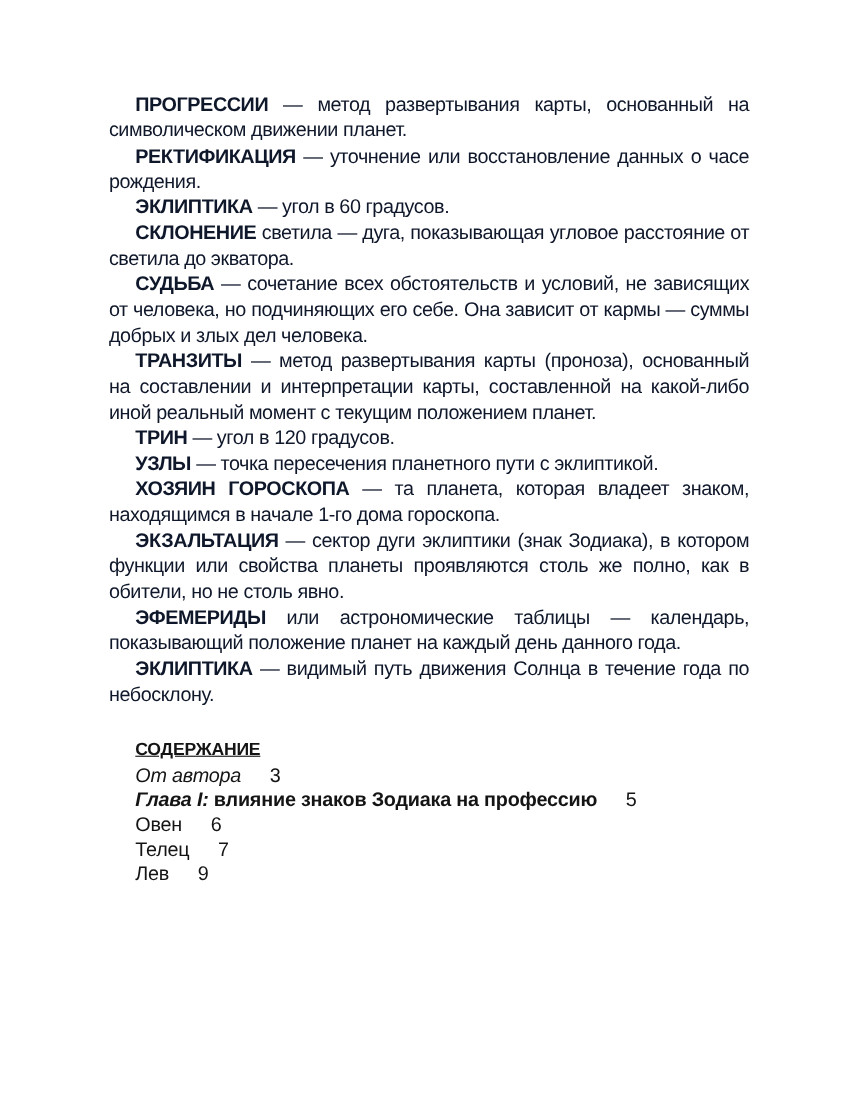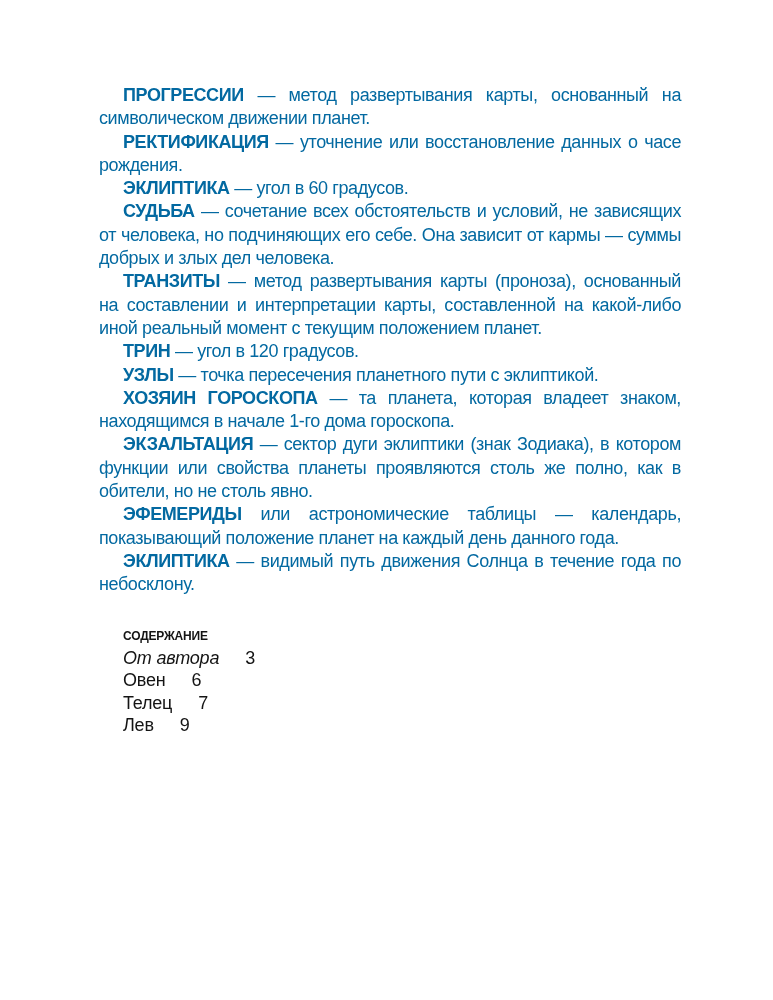--- a/index.html
+++ b/index.html
@@ -29,35 +29,36 @@
   .glossary {
     text-align: justify;
   }
   .entry {
     margin: 0;
     text-indent: 24px;
     text-align: justify;
     font-size: 18px;
     line-height: 23.3px;
     letter-spacing: -0.4px;
-    color: #0369a1;
+    color: #0f172a;
   }
   .entry .term {
     font-weight: 700;
   }
   .toc {
     margin: 28px 0 0 24px;
     font-size: 18px;
     line-height: 22.4px;
     letter-spacing: -0.2px;
   }
   .toc-heading {
     font-weight: 700;
     margin: 0;
-    font-size: 12px;
+    font-size: 16px;
+    text-decoration: underline;
   }
   .toc-row {
     white-space: nowrap;
   }
   .toc-title.italic {
     font-style: italic;
     margin-top: 12px;
   }
   .toc-title.chapter {
     font-weight: 700;
@@ -78,20 +79,21 @@
   <div class="content">
 
     <div class="glossary" id="glossary">
   <p class="entry"><b class="term">ПРОГРЕССИИ</b> <span class="def">— метод развертывания карты, основанный на символическом движении планет.</span></p>
 
 
   <p class="entry"><b class="term">РЕКТИФИКАЦИЯ</b> <span class="def">— уточнение или восстановление данных о часе рождения.</span></p>
 
   <p class="entry"><b class="term">ЭКЛИПТИКА</b> <span class="def">— угол в 60 градусов.</span></p>
 
+  <p class="entry"><b class="term">СКЛОНЕНИЕ</b> <span class="def">светила — дуга, показывающая угловое расстояние от светила до экватора.</span></p>
 
   <p class="entry"><b class="term">СУДЬБА</b> <span class="def">— сочетание всех обстоятельств и условий, не зависящих от человека, но подчиняющих его себе. Она зависит от кармы — суммы добрых и злых дел человека.</span></p>
 
   <p class="entry"><b class="term">ТРАНЗИТЫ</b> <span class="def">— метод развертывания карты (проноза), основанный на составлении и интерпретации карты, составленной на какой-либо иной реальный момент с текущим положением планет.</span></p>
 
   <p class="entry"><b class="term">ТРИН</b> <span class="def">— угол в 120 градусов.</span></p>
 
   <p class="entry"><b class="term">УЗЛЫ</b> <span class="def">— точка пересечения планетного пути с эклиптикой.</span></p>
 
   <p class="entry"><b class="term">ХОЗЯИН ГОРОСКОПА</b> <span class="def">— та планета, которая владеет знаком, находящимся в начале 1-го дома гороскопа.</span></p>
@@ -100,20 +102,21 @@
 
   <p class="entry"><b class="term">ЭФЕМЕРИДЫ</b> <span class="def">или астрономические таблицы — календарь, показывающий положение планет на каждый день данного года.</span></p>
 
   <p class="entry"><b class="term">ЭКЛИПТИКА</b> <span class="def">— видимый путь движения Солнца в течение года по небосклону.</span></p>
 </div>
 
     <div class="toc">
       <p class="toc-heading">СОДЕРЖАНИЕ</p>
       <div id="toc-entries">
           <div class="toc-row"><span class="toc-title italic">От автора</span><span class="toc-page">3</span></div>
+          <div class="toc-row"><span class="toc-prefix">Глава I: </span><span class="toc-title chapter">влияние знаков Зодиака на профессию</span><span class="toc-page">5</span></div>
           <div class="toc-row"><span class="toc-title">Овен</span><span class="toc-page">6</span></div>
           <div class="toc-row"><span class="toc-title">Телец</span><span class="toc-page">7</span></div>
           <div class="toc-row"><span class="toc-title">Лев</span><span class="toc-page">9</span></div>
         </div>
     </div>
 
   </div>
 </div>
 
 </body></html>

